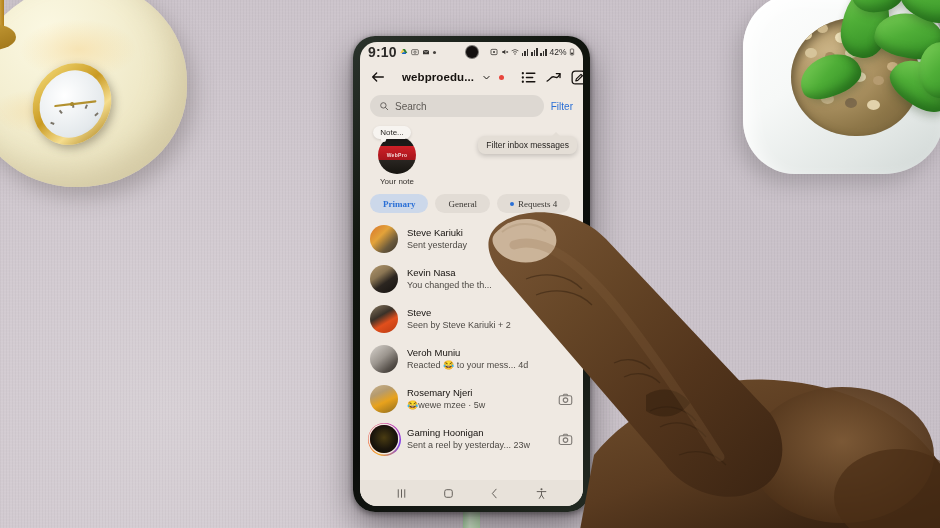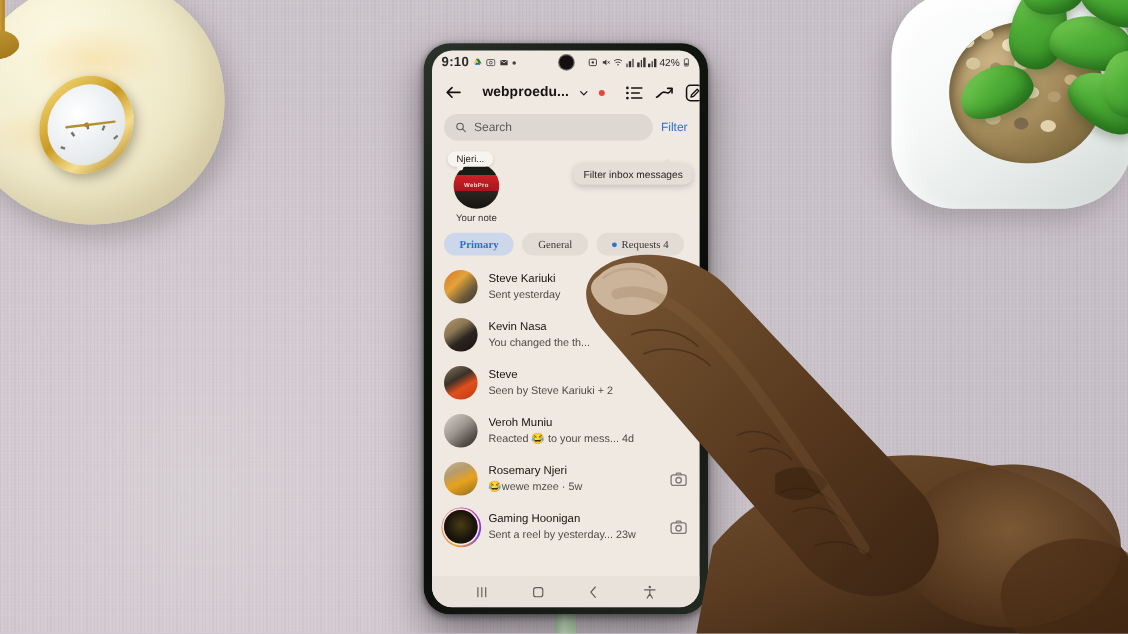--- a/index.html
+++ b/index.html
@@ -120,21 +120,21 @@
     border-radius:17px; overflow:hidden;
     background:#efe9e2;
   }
 
   
   .statusbar{
     height:20px; display:flex; align-items:center;
     padding:0 8px; font-size:8.5px; color:#2c2a28; position:relative;
   }
   .sb-left{ display:flex; align-items:center; gap:3px; }
-  .sb-time{ font-size:11px; font-weight:600; letter-spacing:.2px; }
+  .sb-time{ font-size:14px; font-weight:600; letter-spacing:.2px; }
   .sb-ic{ width:8px; height:8px; display:inline-block; }
   .sb-right{ position:absolute; right:8px; display:flex; align-items:center; gap:2.5px; font-size:8.5px; }
   .punchhole{
     position:absolute; left:50%; top:4px; width:12px; height:12px; margin-left:-6px;
     border-radius:50%; background:#14100f;
     box-shadow:0 0 0 1px rgba(0,0,0,.5);
   }
   .bars{ display:inline-flex; align-items:flex-end; gap:1px; height:8px; }
   .bars i{ width:1.6px; background:#34312e; display:block; }
 
@@ -395,21 +395,21 @@
         </svg>
         <span class="search-ph">Search</span>
       </div>
       <span class="filter-link">Filter</span>
     </div>
 
     <div class="tooltip">Filter inbox messages</div>
 
     <div class="notes-row">
       <div class="note-item">
-        <div class="note-bubble">Njeri...</div>
+        <div class="note-bubble">Note...</div>
         <div class="note-av">
           <span class="note-av-txt">WebPro</span>
         </div>
         <div class="note-label">Your note</div>
       </div>
     </div>
 
     <div class="tabs">
       <div class="tab active">
         <span>Primary</span>

